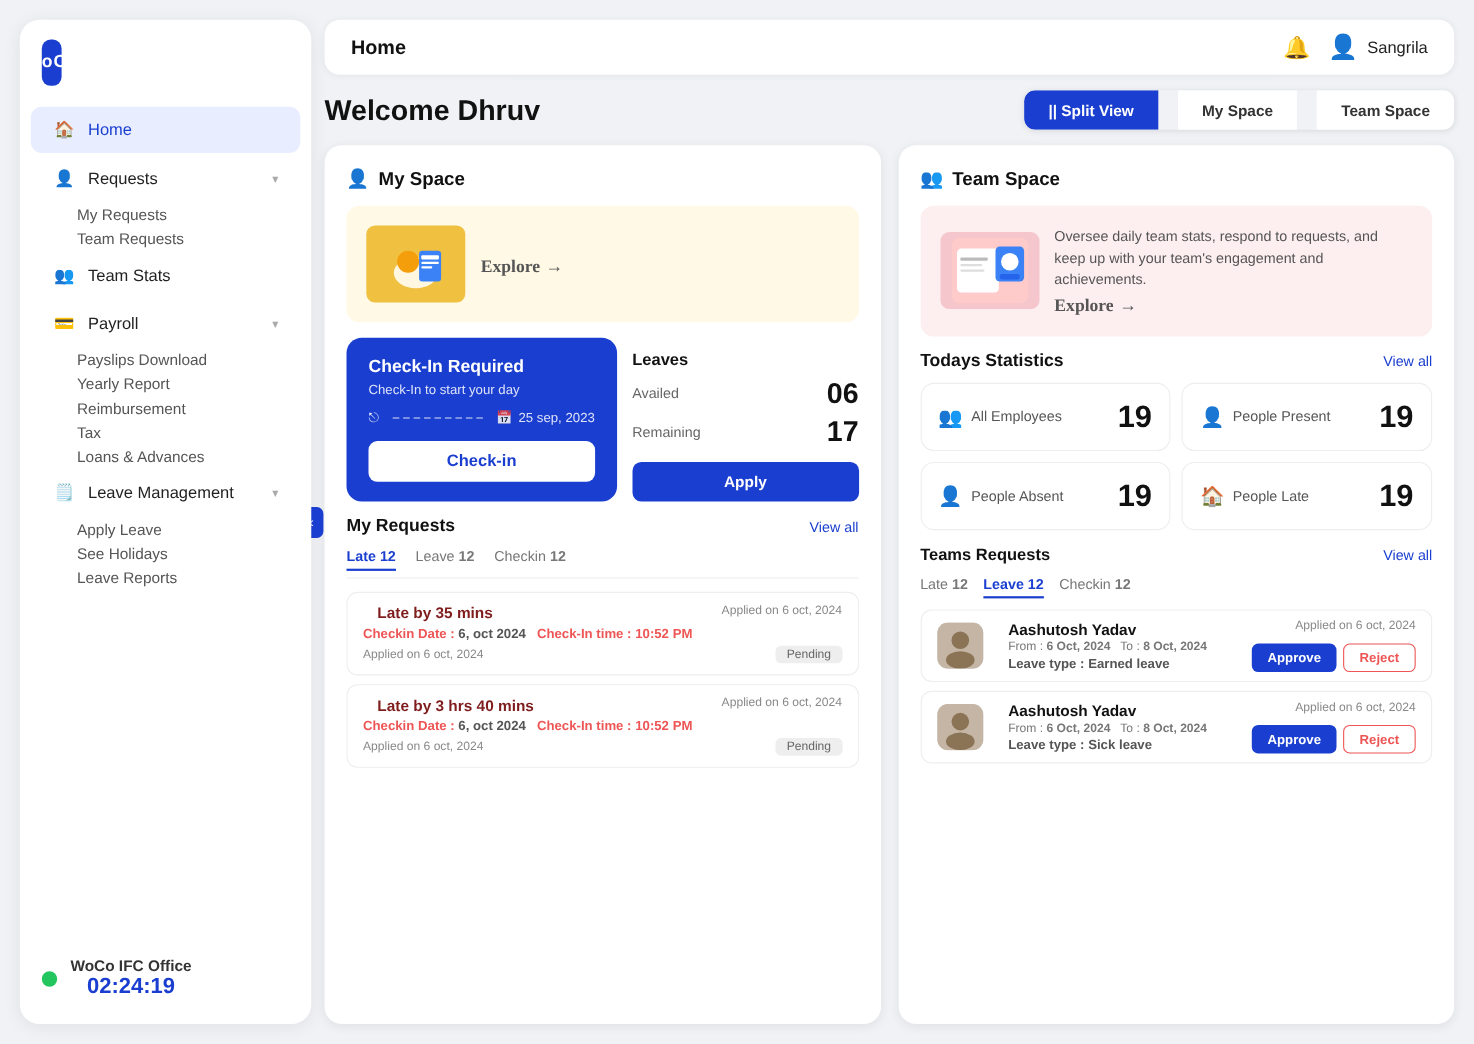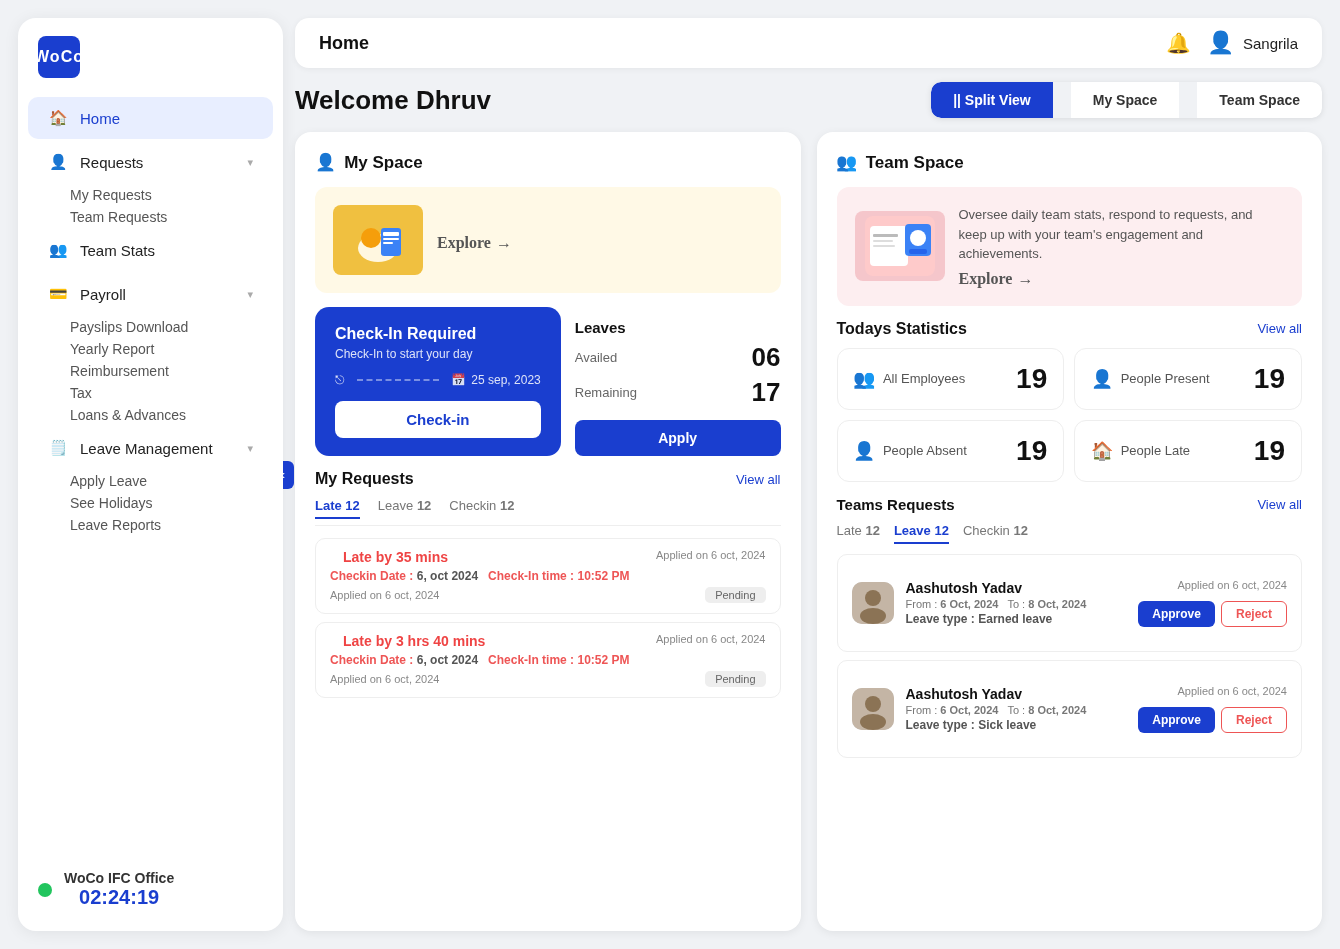--- a/index.html
+++ b/index.html
@@ -18,21 +18,21 @@
       display: flex;
       flex-direction: column;
       padding: 18px 0 18px 0;
       flex-shrink: 0;
       z-index: 2;
     }
     .logo-area {
       display: flex; align-items: center; padding: 0 20px 18px 20px;
     }
     .logo-box {
-      background: #1a3ecf; border-radius: 8px; width: 42px; height: 42px;
+      background: #1a3ecf; border-radius: 8px; width: 18px; height: 42px;
       display: flex; align-items: center; justify-content: center;
       color: #fff; font-weight: 700; font-size: 16px; letter-spacing: 1px;
     }
     .nav-item {
       display: flex; align-items: center; gap: 10px; padding: 10px 20px;
       cursor: pointer; border-radius: 10px; margin: 1px 10px; color: #222;
       font-size: 15px; font-weight: 500;
     }
     .nav-item.active { background: #e8eeff; color: #1a3ecf; }
     .nav-icon { width: 22px; height: 22px; display: flex; align-items: center; justify-content: center; }
@@ -125,21 +125,21 @@
     .requests-title { font-size: 16px; font-weight: 700; color: #111; }
     .view-all { color: #1a3ecf; font-size: 13px; cursor: pointer; font-weight: 500; }
     .tabs-row { display: flex; gap: 18px; margin-bottom: 12px; border-bottom: 1px solid #eee; padding-bottom: 6px; }
     .tab-item { font-size: 13px; color: #777; cursor: pointer; padding-bottom: 4px; }
     .tab-item.active { color: #1a3ecf; border-bottom: 2px solid #1a3ecf; font-weight: 600; }
     .tab-badge { font-weight: 700; }
     .request-row {
       border: 1px solid #eee; border-radius: 10px; padding: 10px 14px; margin-bottom: 8px;
     }
     .req-top { display: flex; justify-content: space-between; margin-bottom: 4px; }
-    .req-title { font-size: 14px; font-weight: 700; color: #ef4444; padding-left: 13px; }
+    .req-title { font-size: 14px; font-weight: 700; color: #7f1d1d; padding-left: 13px; }
     .req-applied { font-size: 11px; color: #888; }
     .req-details { font-size: 12px; color: #555; margin-bottom: 4px; }
     .req-details span { color: #e55; font-weight: 600; }
     .req-applied-bottom { font-size: 11px; color: #888; }
     .badge { background: #eee; color: #666; font-size: 11px; border-radius: 5px; padding: 2px 10px; display: inline-block; }
 
     
     .stats-grid { display: grid; grid-template-columns: 1fr 1fr; gap: 10px; margin-bottom: 14px; }
     .stat-card {
       border: 1px solid #eee; border-radius: 12px; padding: 14px 16px;
@@ -148,21 +148,21 @@
     .stat-label-row { display: flex; align-items: center; gap: 7px; }
     .stat-icon { font-size: 18px; color: #1a3ecf; }
     .stat-label { font-size: 13px; color: #555; font-weight: 500; }
     .stat-num { font-size: 28px; font-weight: 800; color: #111; }
     .section-header { display: flex; justify-content: space-between; align-items: center; margin-bottom: 10px; }
     .section-title { font-size: 15px; font-weight: 700; color: #111; }
     .teams-tabs-row { display: flex; gap: 14px; margin-bottom: 10px; }
     .team-tab { font-size: 13px; color: #777; cursor: pointer; padding-bottom: 4px; }
     .team-tab.active { color: #1a3ecf; border-bottom: 2px solid #1a3ecf; font-weight: 600; }
     .team-request-row {
-      border: 1px solid #eee; border-radius: 10px; padding: 24px 14px; margin-bottom: 8px; display: flex; align-items: center; gap: 12px;
+      border: 1px solid #eee; border-radius: 10px; padding: 8px 14px; margin-bottom: 8px; display: flex; align-items: center; gap: 23px;
     }
     .avatar { width: 42px; height: 42px; border-radius: 10px; background: #d0ccc8; overflow: hidden; display: flex; align-items: center; justify-content: center; font-size: 20px; flex-shrink: 0; }
     .team-req-info { flex:1; }
     .team-req-name { font-size: 14px; font-weight: 700; color: #111; }
     .team-req-meta { font-size: 11px; color: #777; margin: 2px 0; }
     .team-req-leave-type { font-size: 12px; color: #555; }
     .team-req-leave-type span { font-weight: 600; }
     .team-req-actions { display: flex; gap: 6px; flex-direction: column; align-items: flex-end; }
     .team-req-applied { font-size: 11px; color: #888; margin-bottom: 4px; }
     .btn-approve { background: #1a3ecf; color: #fff; border: none; border-radius: 6px; padding: 5px 14px; font-size: 12px; cursor: pointer; font-weight: 600; }

